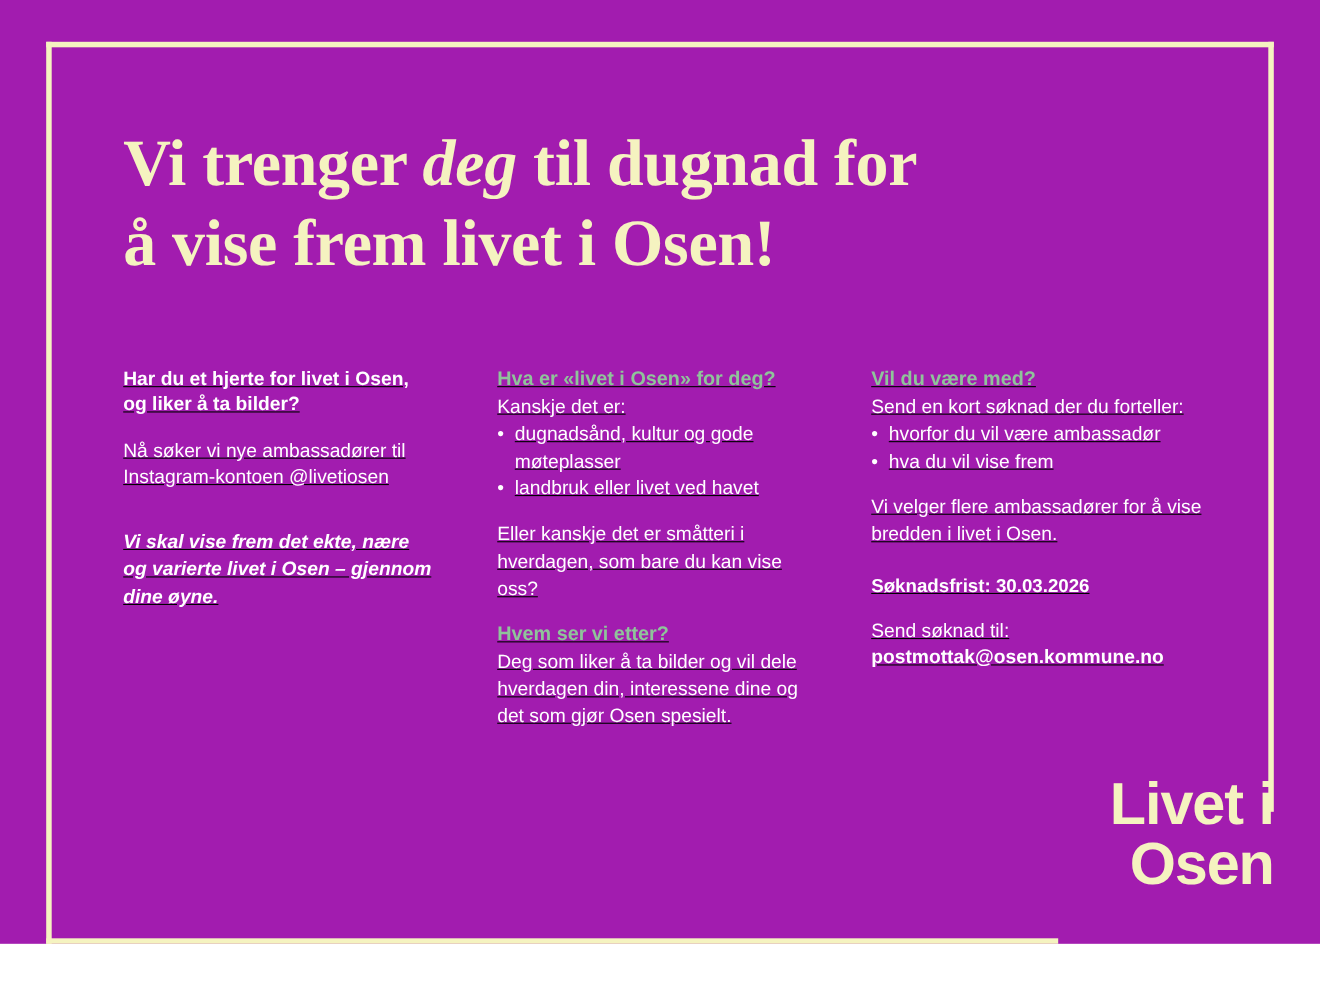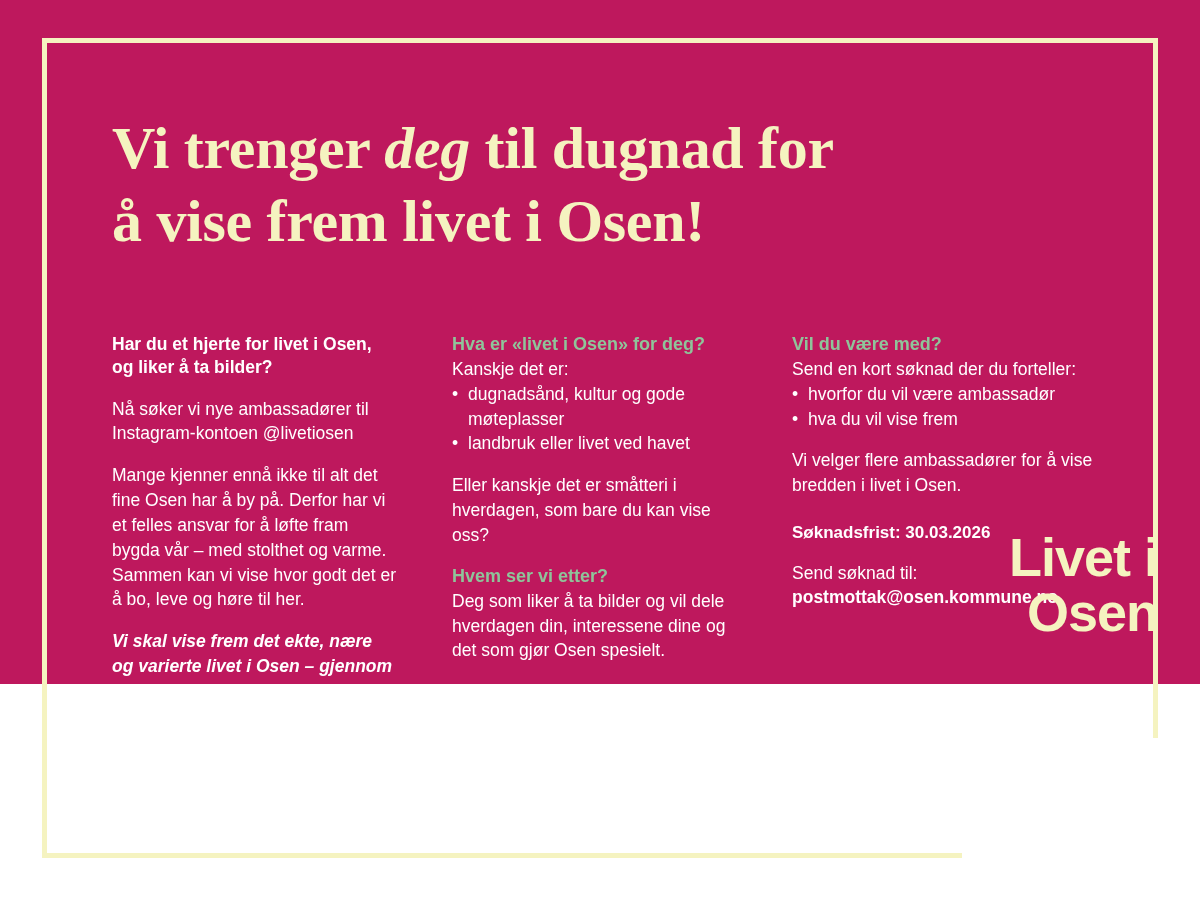--- a/index.html
+++ b/index.html
@@ -9,22 +9,22 @@
   }
   body {
     width: 1200px;
     height: 900px;
     font-family: "Liberation Sans", sans-serif;
     overflow: hidden;
   }
   .poster {
     position: relative;
     width: 1200px;
-    height: 684px;
-    background: #be185d;
+    height: 858px;
+    background: #a21caf;
     box-sizing: border-box;
   }
   
   .frame-top {
     position: absolute;
     left: 42px; top: 38px;
     width: 1116px; height: 5px;
     background: #f5f3c0;
   }
   .frame-left {
@@ -62,20 +62,21 @@
     font-style: italic;
   }
 
   .columns {
     position: absolute;
     left: 112px;
     top: 333px;
     width: 1000px;
     display: flex;
     gap: 0;
+    text-decoration: underline;
   }
   .col {
     box-sizing: border-box;
   }
   .col-1 { width: 340px; padding-right: 55px; }
   .col-2 { width: 340px; padding-right: 45px; }
   .col-3 { width: 320px; }
 
   .col p,
   .col ul {
@@ -164,21 +165,20 @@
     <span>å vise frem livet i Osen!</span>
   </div>
 
   <div class="columns">
 
     <div class="col col-1">
       <p class="head-light">Har du et hjerte for livet i Osen, og liker å ta bilder?</p>
       <div class="spacer-md"></div>
       <p class="body-text">Nå søker vi nye ambassadører til Instagram-kontoen @livetiosen</p>
       <div class="spacer-md"></div>
-      <p class="body-text">Mange kjenner ennå ikke til alt det fine Osen har å by på. Derfor har vi et felles ansvar for å løfte fram bygda vår – med stolthet og varme. Sammen kan vi vise hvor godt det er å bo, leve og høre til her.</p>
       <div class="spacer-md"></div>
       <p class="body-text italic-bold">Vi skal vise frem det ekte, nære og varierte livet i Osen – gjennom dine øyne.</p>
     </div>
 
     <div class="col col-2">
       <p class="head-green">Hva er «livet i Osen» for deg?</p>
       <p class="body-text">Kanskje det er:</p>
       <ul class="bullets">
         <li>dugnadsånd, kultur og gode møteplasser</li>
         <li>landbruk eller livet ved havet</li>

